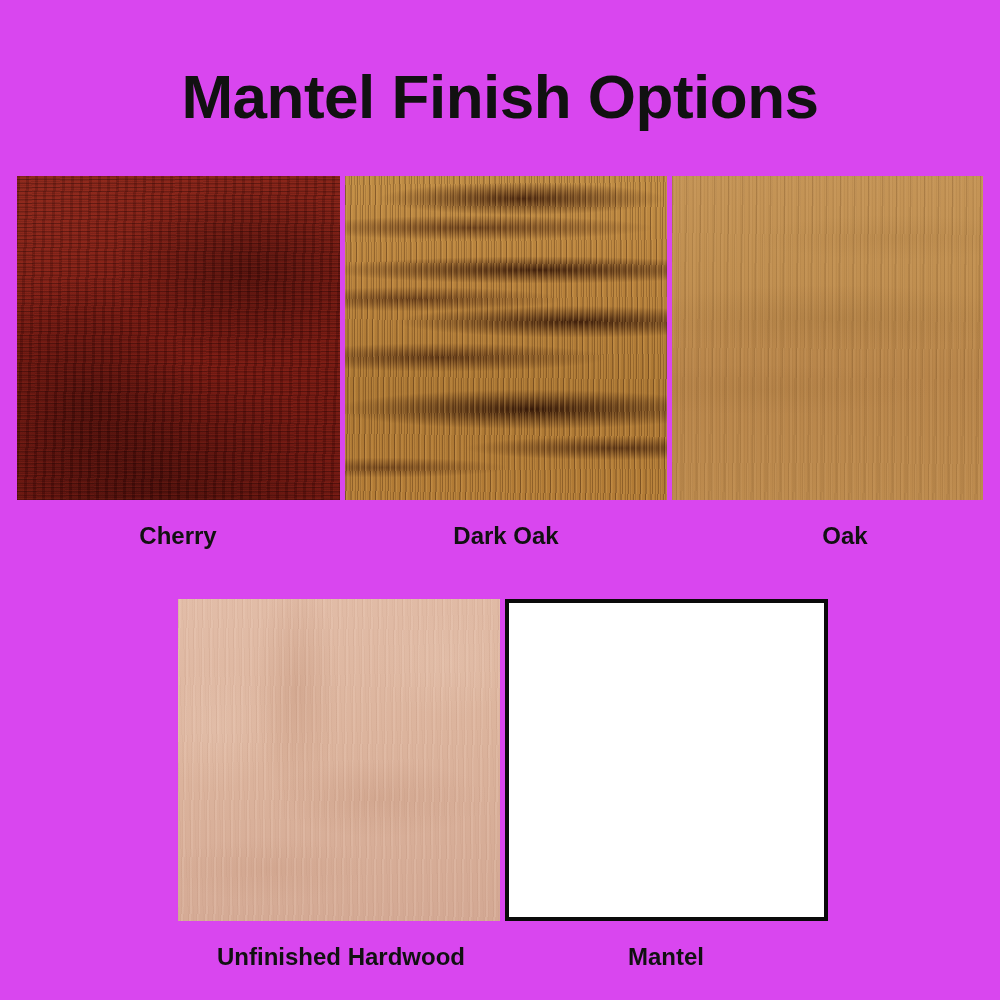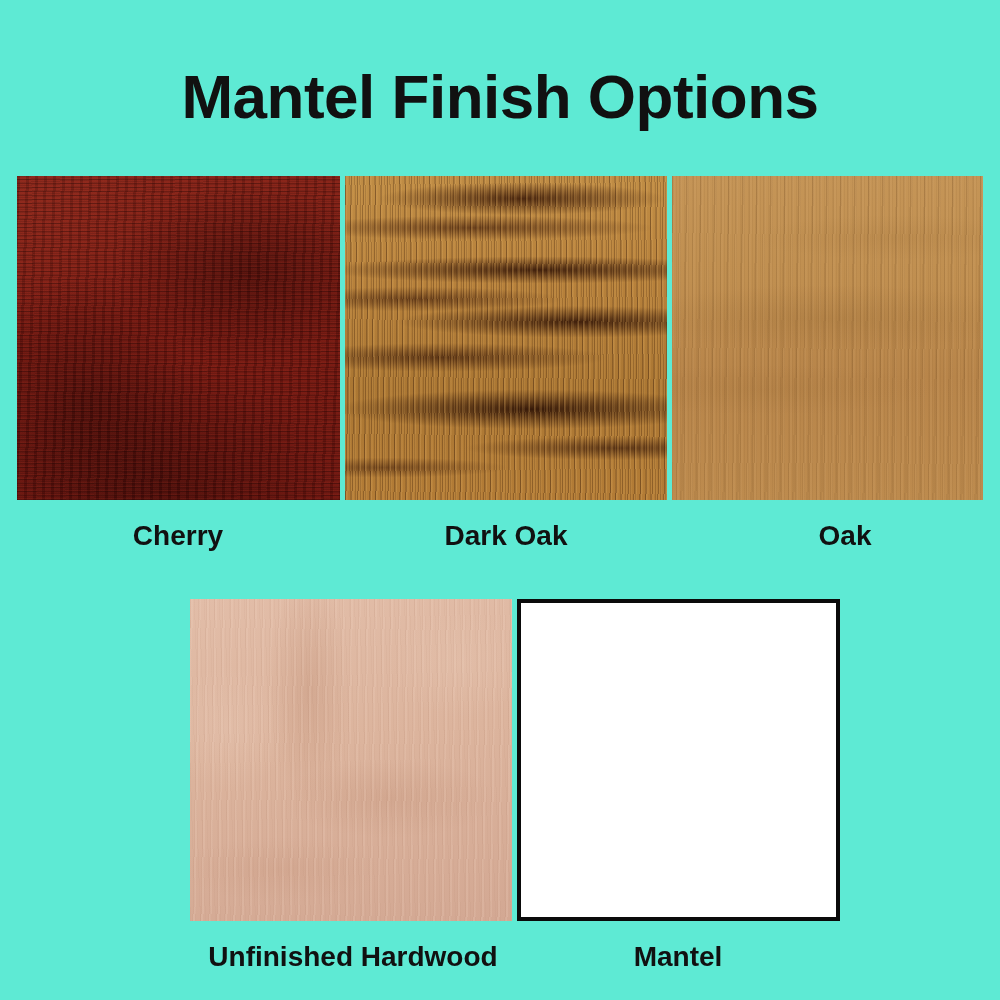--- a/index.html
+++ b/index.html
@@ -13,21 +13,21 @@
     height: 1000px;
     position: relative;
     overflow: hidden;
     font-family: "Liberation Sans", sans-serif;
     -webkit-font-smoothing: antialiased;
   }
 
   .page {
     position: absolute;
     inset: 0;
-    background: #5eead4;
+    background: #d946ef;
   }
 
   
   .title {
     position: absolute;
     left: 0;
     top: 62px;
     width: 1000px;
     text-align: center;
     font-family: "Liberation Sans", sans-serif;
@@ -37,40 +37,40 @@
     letter-spacing: -0.5px;
     color: #111111;
     white-space: nowrap;
   }
 
   
   .row {
     position: absolute;
   }
   .row-1 { left: 17px;  top: 176px; width: 966px; height: 324px; }
-  .row-2 { left: 190px; top: 599px; width: 679px; height: 322px; }
+  .row-2 { left: 178px; top: 599px; width: 679px; height: 322px; }
 
   .swatch-cell {
     position: absolute;
     top: 0;
   }
   .swatch {
     position: absolute;
     inset: 0;
     overflow: hidden;
     background-color: #cccccc;
   }
 
   .caption {
     position: absolute;
     left: 50%;
     transform: translateX(-50%);
     font-family: "Liberation Sans", sans-serif;
     font-weight: 700;
-    font-size: 28px;
+    font-size: 24px;
     line-height: 31px;
     color: #111111;
     white-space: nowrap;
   }
   .row-1 .caption { top: 344px; }
   .row-2 .caption { top: 342px; }
 
   
   .cell-cherry   { left: 0px;   width: 323px; height: 324px; }
   .cell-darkoak  { left: 328px; width: 322px; height: 324px; }

